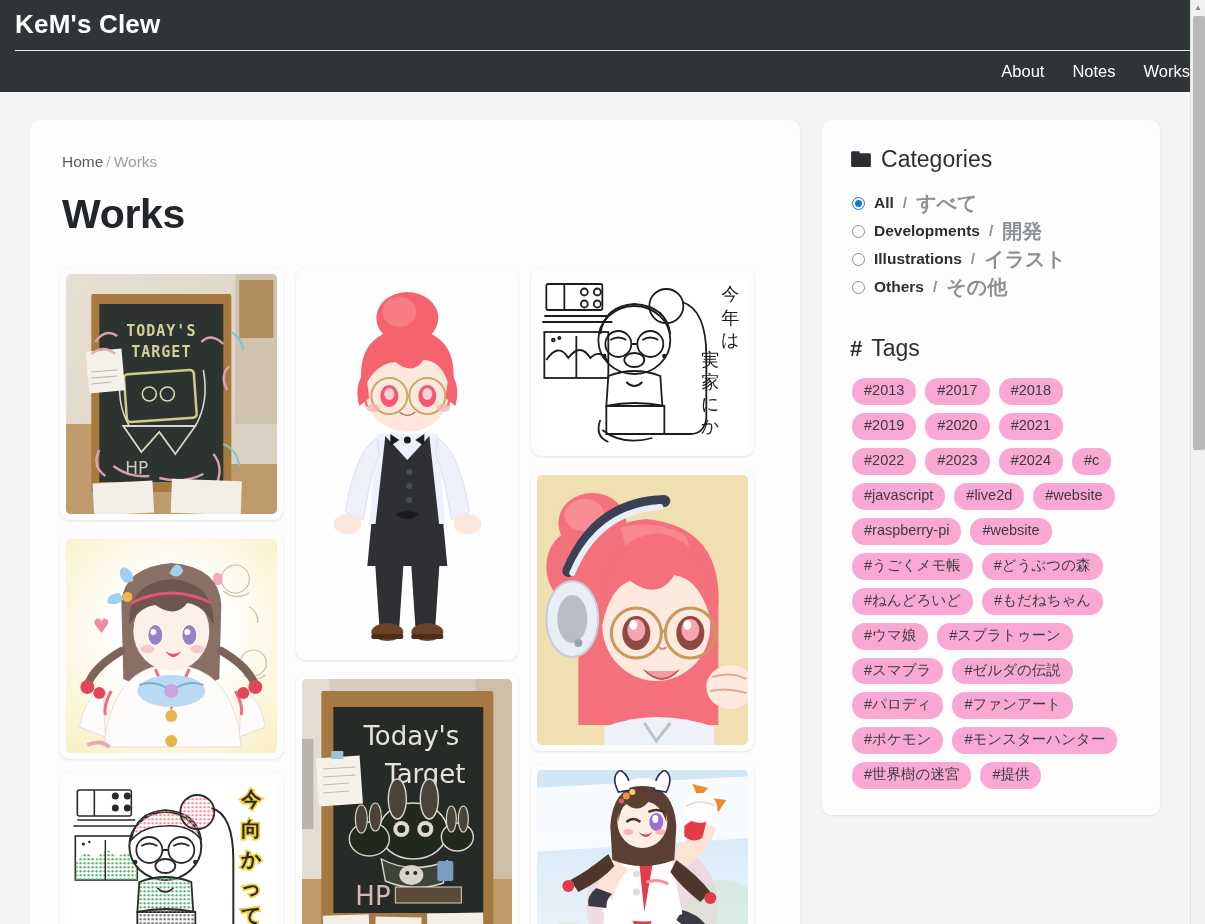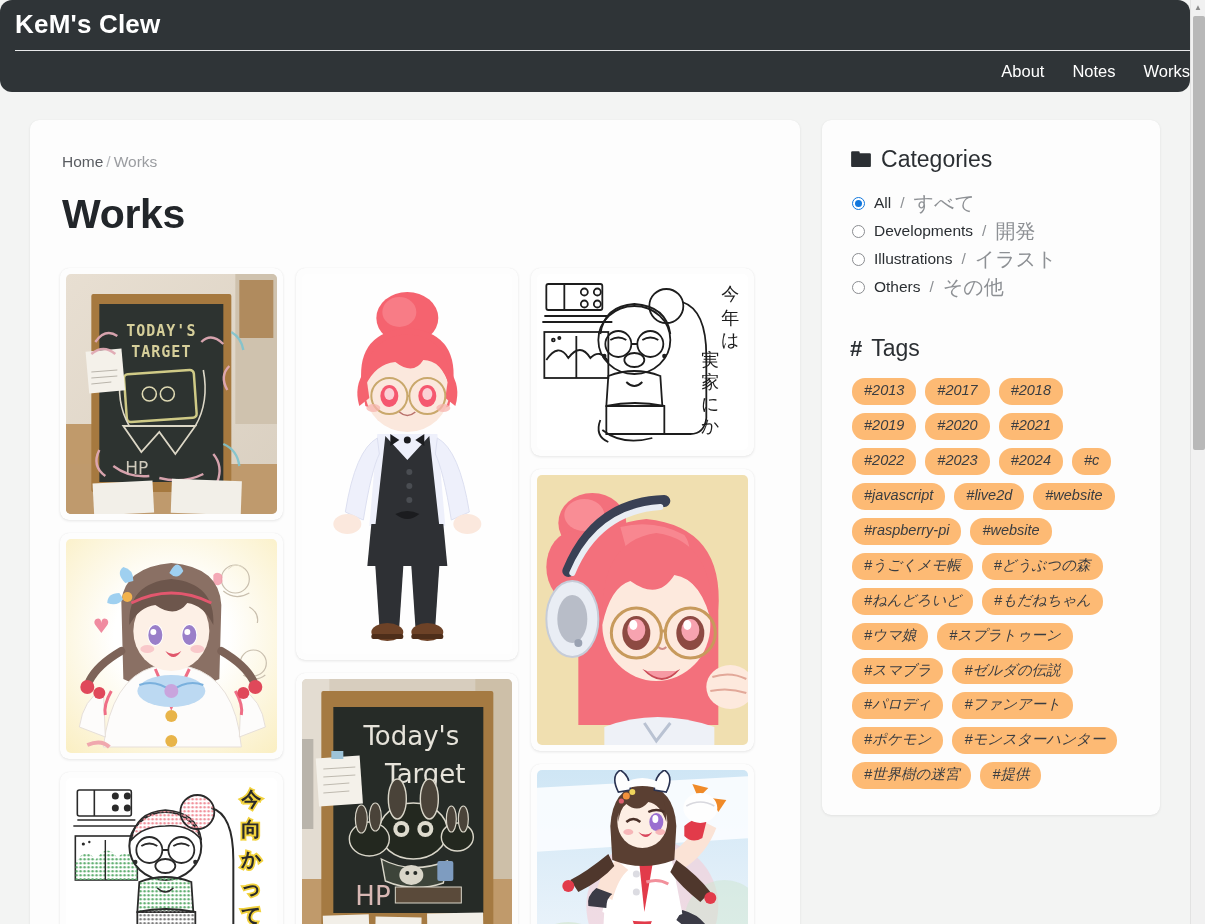--- a/index.html
+++ b/index.html
@@ -14,21 +14,20 @@
     position: relative;
   }
   .viewport { width: 1190px; height: 924px; position: relative; overflow: hidden; }
 
   
   .site-header {
     background: #2f3437;
     height: 92px;
     position: relative;
     padding: 0;
-    border-radius: 12px;
   }
   .brand-row {
     height: 51px;
     display: flex;
     align-items: center;
     padding: 0 0 0 15px;
   }
   .brand {
     color: #ffffff;
     font-size: 26px;
@@ -100,21 +99,21 @@
   }
   .thumb { width: 100%; border-radius: 5px; display: block; overflow: hidden; position: relative; }
   .thumb svg { display: block; width: 100%; height: 100%; }
 
   
   .side-h {
     display: flex; align-items: center; gap: 9px;
     font-size: 23px; color: #2b2f33; margin: 0 0 16px 2px;
   }
   .side-h .gl { font-size: 22px; line-height: 1; }
-  .radio-list { margin: 0 0 0 4px; }
+  .radio-list { margin: 0 0 0 4px; font-weight: bold; }
   .radio-row {
     display: flex; align-items: center; gap: 9px;
     font-size: 15.5px; line-height: 1; padding: 4px 0; cursor: pointer;
   }
   .radio {
     width: 13px; height: 13px; border-radius: 50%;
     border: 1px solid #8b8d91; background: #fff;
     flex: 0 0 auto; position: relative;
   }
   .radio.on { border: 1px solid #1177dd; }
@@ -122,30 +121,29 @@
     content:""; position:absolute; inset: 2px;
     border-radius:50%; background:#1177dd;
   }
   .r-en { color: #2b2f33; }
   .r-sep { color: #8d9094; }
   .r-ja { color: #8d9094; font-size: 20px; }
 
   .tags-h { margin-top: 34px; }
   .tag-wrap { display: flex; flex-wrap: wrap; gap: 8px 9px; margin-left: 4px; }
   .tag {
-    background: #fdba74;
+    background: #f9a8d4;
     color: #3a3d41;
     border-radius: 13px;
     padding: 5px 12px 6px 12px;
     font-size: 14.5px;
     line-height: 1.1;
     white-space: nowrap;
     cursor: pointer;
     text-decoration: none;
-    font-style: italic;
   }
 
   
   .scrollbar {
     position: absolute; top: 0; right: 0; width: 15px; height: 924px;
     background: #f1f1f1; border-left: 1px solid #e2e2e2;
   }
   .sb-arrow {
     height: 15px; display:flex; align-items:center; justify-content:center;
     background:#f1f1f1; cursor:pointer;

